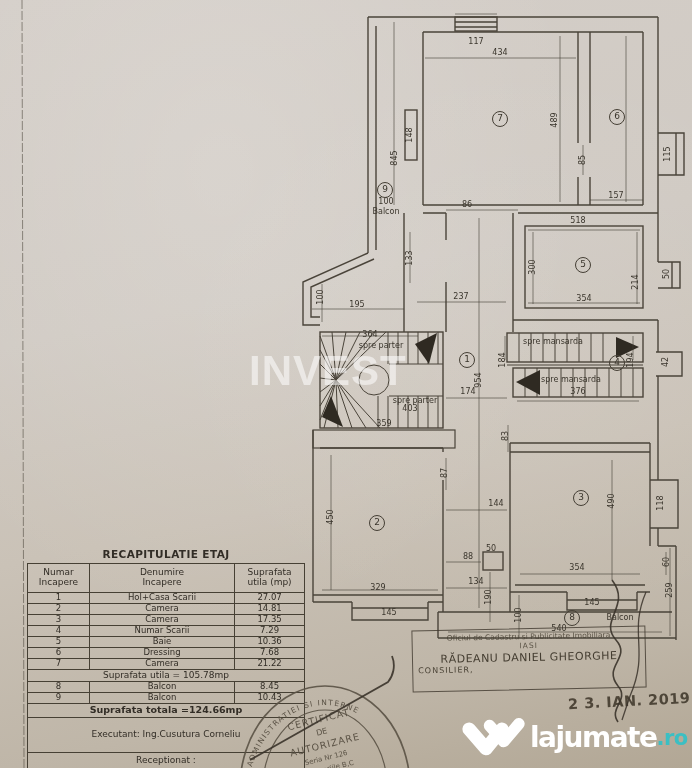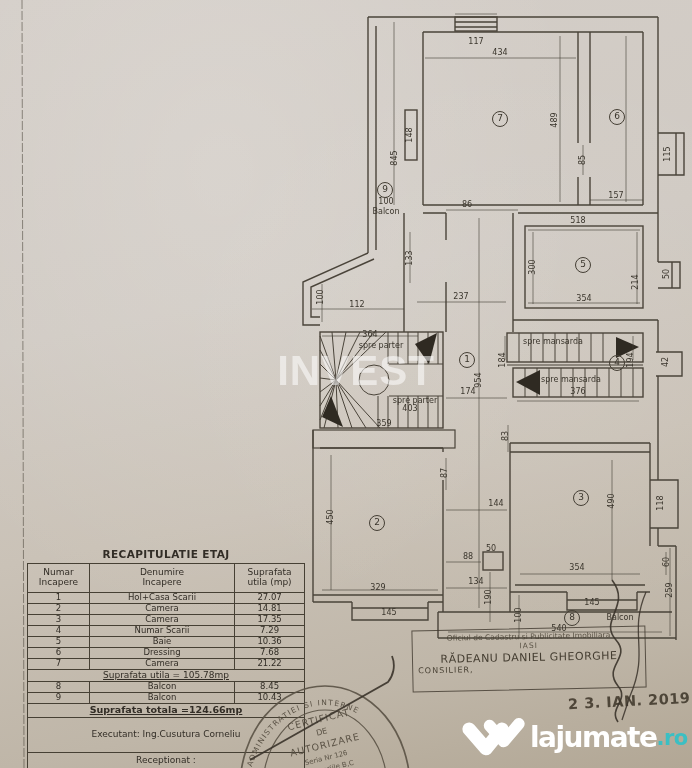--- a/index.html
+++ b/index.html
@@ -12,31 +12,31 @@
     background:radial-gradient(ellipse at 32% 22%,rgba(255,255,255,0.16),transparent 55%),
                radial-gradient(ellipse at 75% 45%,rgba(255,255,255,0.07),transparent 50%);}
   svg.plan{position:absolute;left:0;top:0;z-index:1;}
   .dim-layer,.room-layer{position:absolute;inset:0;z-index:2;pointer-events:none;}
   .dim{position:absolute;font-size:8px;line-height:1;color:#3a352c;white-space:nowrap;
        transform:translate(-50%,-50%);}
   .dim.rot{transform:translate(-50%,-50%) rotate(-90deg);}
   .room-circle{position:absolute;width:14px;height:14px;border:1.2px solid #453f35;border-radius:50%;
        font-size:9px;line-height:13px;text-align:center;color:#3a352c;
        transform:translate(-50%,-50%);}
-  .watermark{position:absolute;left:256px;top:350px;width:200px;text-align:center;z-index:3;pointer-events:none;}
+  .watermark{position:absolute;left:249px;top:350px;width:200px;text-align:left;z-index:3;pointer-events:none;}
   .wm1{font-size:42px;font-weight:bold;letter-spacing:1px;line-height:1;color:rgba(255,255,255,0.55);
        font-family:"Liberation Sans",sans-serif;}
   .wm2{font-size:12px;letter-spacing:7px;margin-top:5px;color:rgba(255,255,255,0.48);
        font-family:"Liberation Sans",sans-serif;}
   .recap{position:absolute;left:27px;top:548px;width:278px;z-index:4;color:#322d26;}
   .recap-title{text-align:center;font-size:10.5px;font-weight:bold;letter-spacing:0.4px;margin-bottom:3px;}
   .recap table{border-collapse:collapse;width:278px;border:1.6px solid #464034;}
   .recap td{border:1px solid #464034;font-size:8.5px;text-align:center;padding:0 1px;height:10px;line-height:1.1;}
   .recap tr.hdr td{font-size:9px;height:28px;}
-  .recap td.merge{font-size:9px;height:11px;text-decoration:underline;}
+  .recap td.merge{font-size:9px;height:11px;}
   .recap td.total{font-size:9.5px;font-weight:bold;height:13px;}
   .recap td.exec{font-size:9px;height:34px;}
   .recap td.recep{font-size:9px;height:22px;vertical-align:top;padding-top:3px;}
   .office-stamp{position:absolute;left:412px;top:628px;width:232px;height:60px;z-index:5;
     border:1.6px solid rgba(62,55,45,0.8);transform:rotate(-1.2deg);color:#4a4336;text-align:center;}
   .os-org{font-size:7.6px;margin-top:3px;opacity:0.85;white-space:nowrap;}
   .os-city{font-size:7.5px;letter-spacing:1px;opacity:0.85;}
   .os-name{font-size:11px;letter-spacing:0.5px;margin-top:1px;color:#443d31;white-space:nowrap;}
   .os-role{font-size:8px;text-align:left;margin-left:5px;letter-spacing:1px;}
   .date-stamp{position:absolute;left:568px;top:693px;z-index:5;font-size:14.5px;font-weight:bold;
@@ -135,21 +135,21 @@
       <span class="dim" style="left: 616px; top: 196px;">157</span>
       <span class="dim rot" style="left: 668px; top: 154px;">115</span>
       <span class="dim" style="left: 386px; top: 202px;">100</span>
       <span class="dim" style="left: 386px; top: 212px;">Balcon</span>
       <span class="dim" style="left: 467px; top: 205px;">86</span>
       <span class="dim" style="left: 578px; top: 221px;">518</span>
       <span class="dim rot" style="left: 533px; top: 267px;">300</span>
       <span class="dim rot" style="left: 636px; top: 282px;">214</span>
       <span class="dim" style="left: 584px; top: 299px;">354</span>
       <span class="dim rot" style="left: 667px; top: 274px;">50</span>
-      <span class="dim" style="left: 357px; top: 305px;">112</span>
+      <span class="dim" style="left: 357px; top: 305px;">195</span>
       <span class="dim rot" style="left: 321px; top: 297px;">100</span>
       <span class="dim rot" style="left: 410px; top: 258px;">133</span>
       <span class="dim" style="left: 461px; top: 297px;">237</span>
       <span class="dim" style="left: 370px; top: 335px;">364</span>
       <span class="dim" style="left: 381px; top: 346px;">spre parter</span>
       <span class="dim rot" style="left: 479px; top: 380px;">954</span>
       <span class="dim" style="left: 468px; top: 392px;">174</span>
       <span class="dim" style="left: 415px; top: 401px;">spre parter</span>
       <span class="dim" style="left: 410px; top: 409px;">403</span>
       <span class="dim" style="left: 384px; top: 424px;">359</span>

